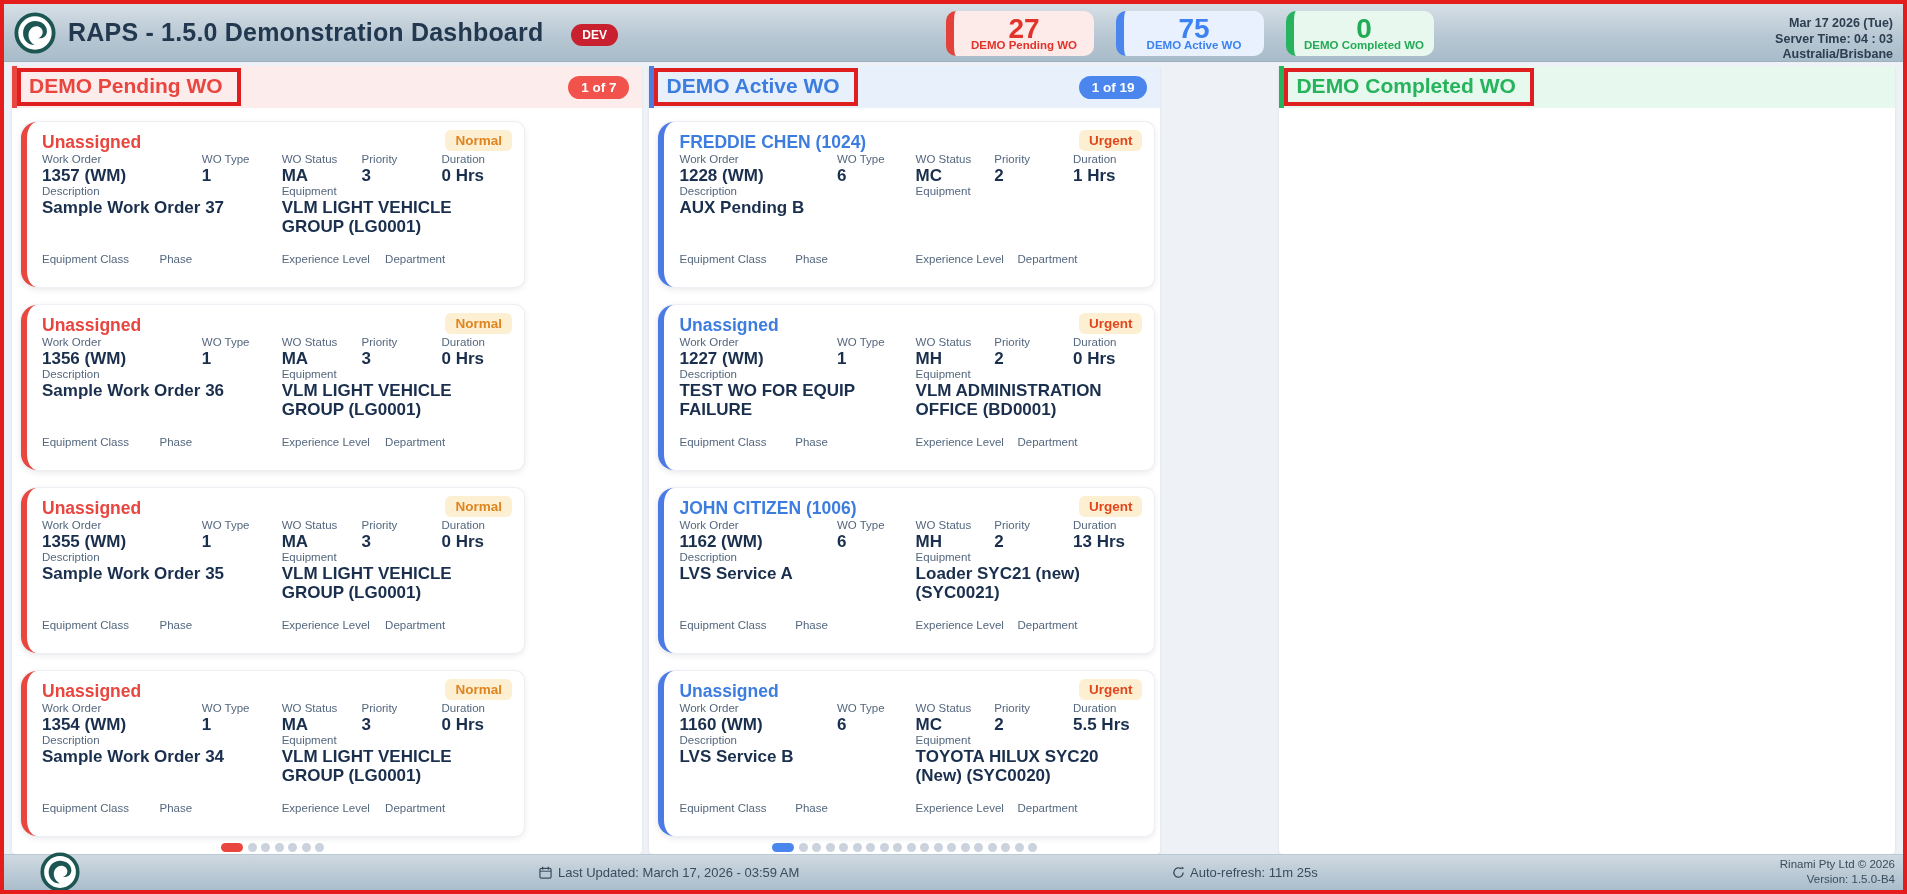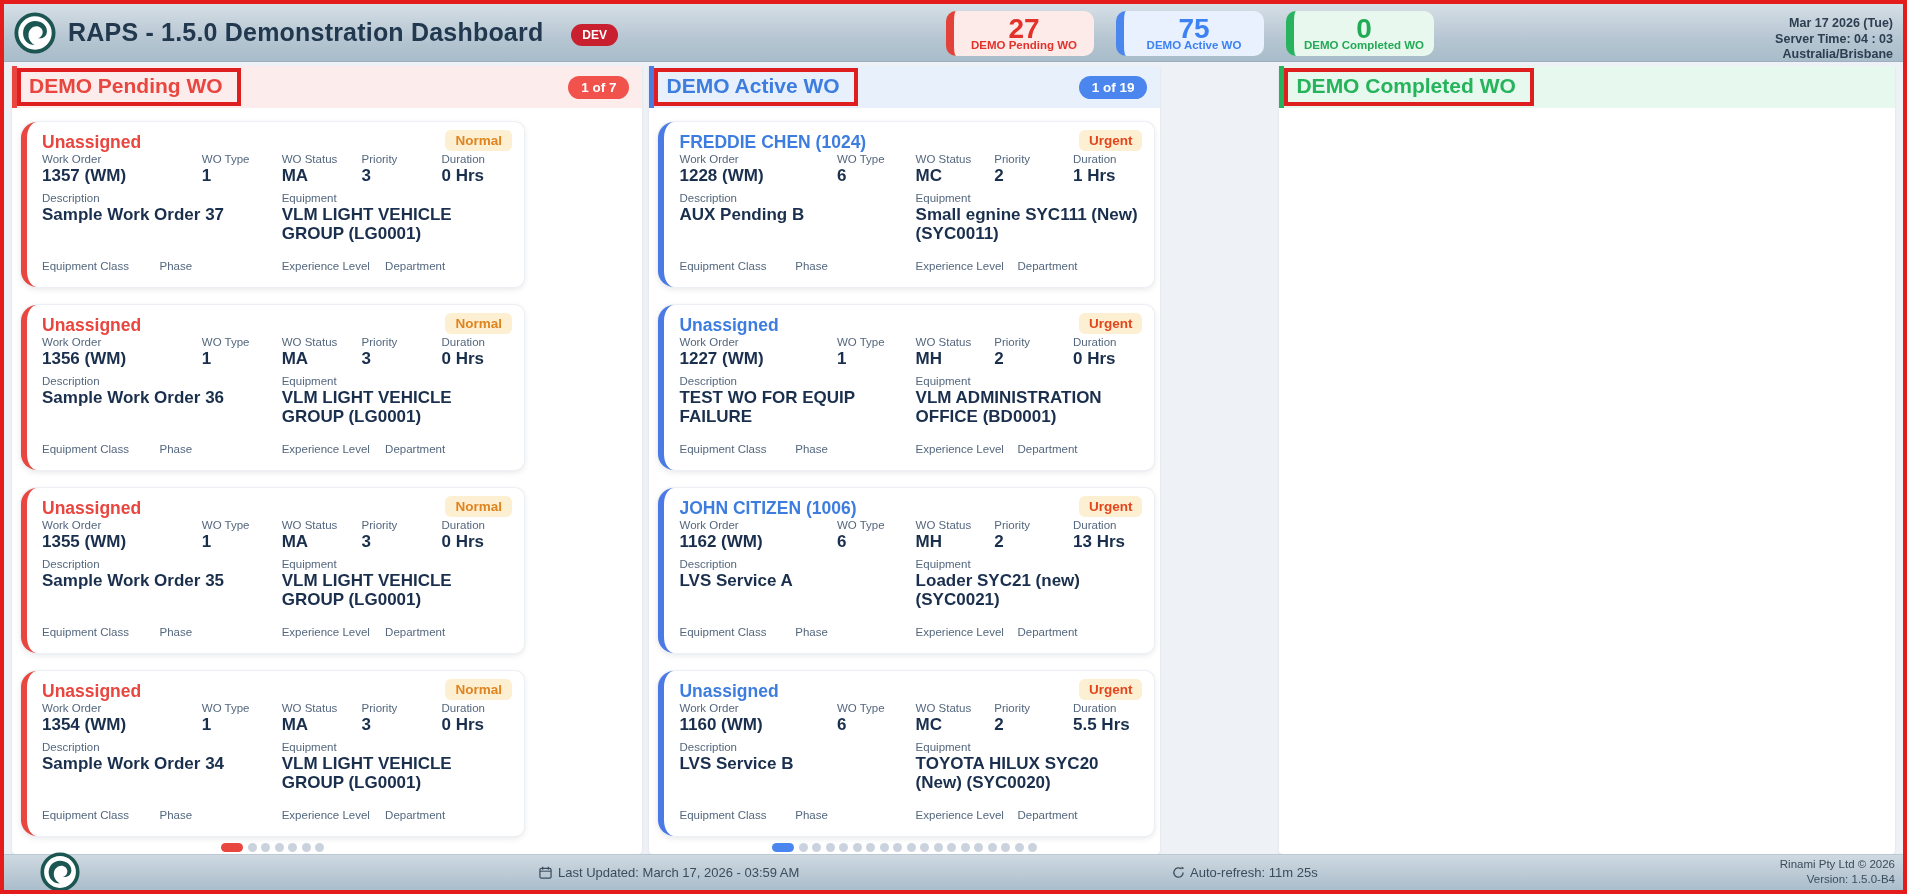--- a/index.html
+++ b/index.html
@@ -98,21 +98,21 @@
   .panel-active  .card-title { color:#3d7de0; }
   .badge {
     font-size:13.5px; font-weight:bold; background:#fcefd2;
     padding:3px 10px; border-radius:6px;
   }
   .badge.normal { color:#e0841f; }
   .badge.urgent { color:#e2471c; }
 
   .row { display:grid; }
   .r1 { grid-template-columns:34% 17% 17% 17% 15%; }
-  .r2 { grid-template-columns:51% 49%; margin-top:7px; height:60px; }
+  .r2 { grid-template-columns:51% 49%; height:60px; }
   .r3 { grid-template-columns:25% 26% 22% 27%; margin-top:8px; }
   .lbl { font-size:11.5px; color:#54677e; }
   .val { font-size:17px; font-weight:bold; color:#1a2f4d; line-height:19px; margin-top:1px; }
 
   .dots { display:flex; gap:4.5px; justify-content:center; align-items:center; padding:7px 0 6px; }
   .panel-pending .dots { width:503px; margin-left:9px; }
   .dot { width:9px; height:9px; border-radius:5px; background:#c9d2dd; display:inline-block; }
   .dot.active { width:22px; }
   .panel-pending .dot.active { background:#e8463f; }
   .panel-active  .dot.active { background:#4b86ee; }
@@ -449,21 +449,20 @@
               <div class="val">1 Hrs</div>
             </div>
     </div>
     <div class="row r2">
       <div>
               <div class="lbl">Description</div>
               <div class="val">AUX Pending B</div>
             </div>
       <div>
               <div class="lbl">Equipment</div>
-              <div class="val">Small egnine SYC111 (New) (SYC0011)</div>
             </div>
     </div>
     <div class="row r3">
       <div>
               <div class="lbl">Equipment Class</div>
               <div class="val"></div>
             </div>
       <div>
               <div class="lbl">Phase</div>
               <div class="val"></div>

